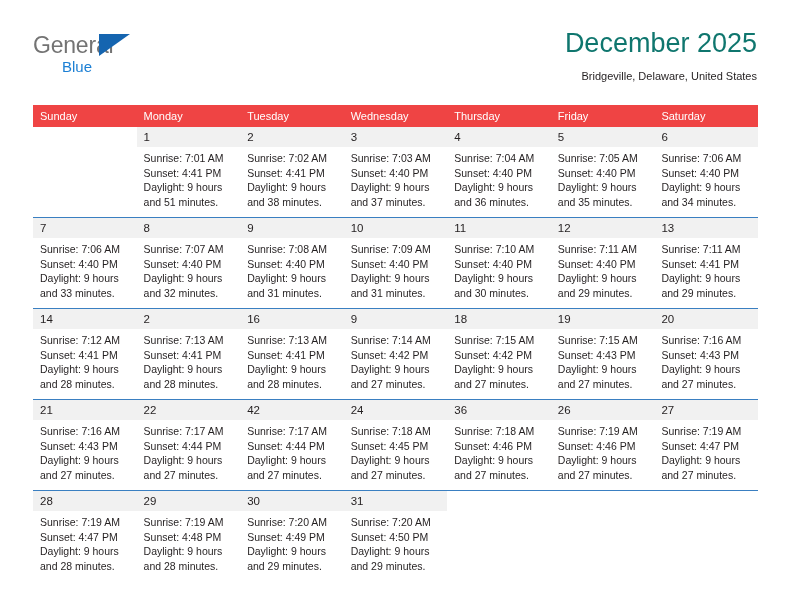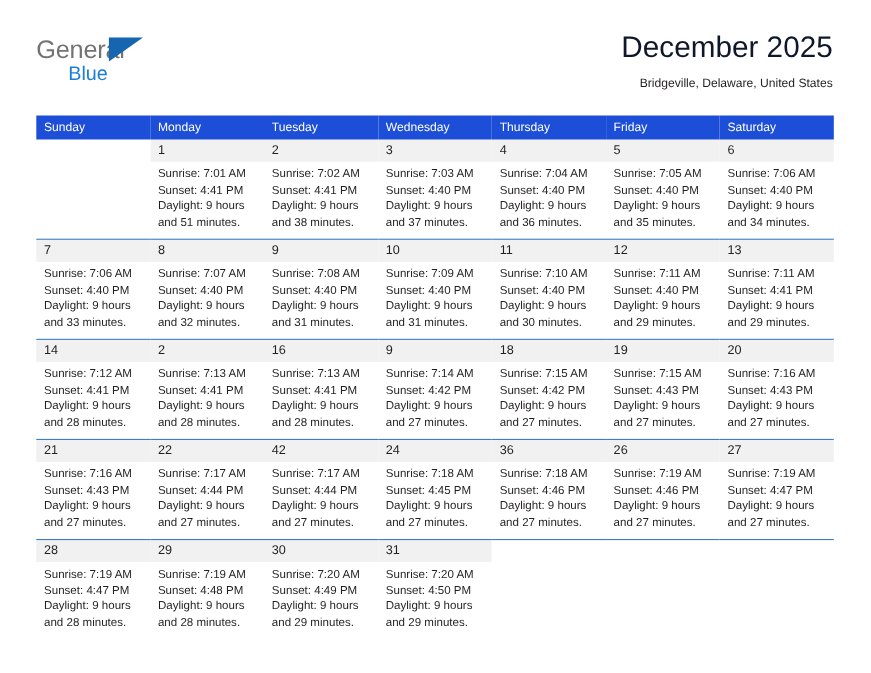--- a/index.html
+++ b/index.html
@@ -51,33 +51,33 @@
     top: 2px;
     width: 0;
     height: 0;
     border-left: 31px solid #1565b0;
     border-bottom: 22px solid transparent;
   }
   .logo-blue {
     position: absolute;
     left: 29px;
     top: 22px;
-    font-size: 18px;
+    font-size: 15px;
     color: #1b7fd4;
     line-height: 26px;
   }
   .title-block {
     position: absolute;
     right: 0;
     top: 0;
     text-align: right;
   }
   .cal-title {
     font-size: 27px;
-    color: #0f172a;
+    color: #0f766e;
     line-height: 34px;
     white-space: nowrap;
   }
   .cal-subtitle {
     font-size: 11px;
     color: #231f20;
     line-height: 20px;
     margin-top: 6px;
     white-space: nowrap;
   }
@@ -85,21 +85,21 @@
   
   .calendar {
     position: absolute;
     left: 33px;
     top: 105px;
     width: 725px;
     border-collapse: collapse;
     table-layout: fixed;
   }
   .calendar th {
-    background: #1d4ed8;
+    background: #ef4444;
     color: #ffffff;
     font-size: 11px;
     font-weight: normal;
     text-align: left;
     padding: 5px 0 5px 7px;
     height: 10px;
     border: none;
   }
   .calendar col { width: 103.57px; }
 

